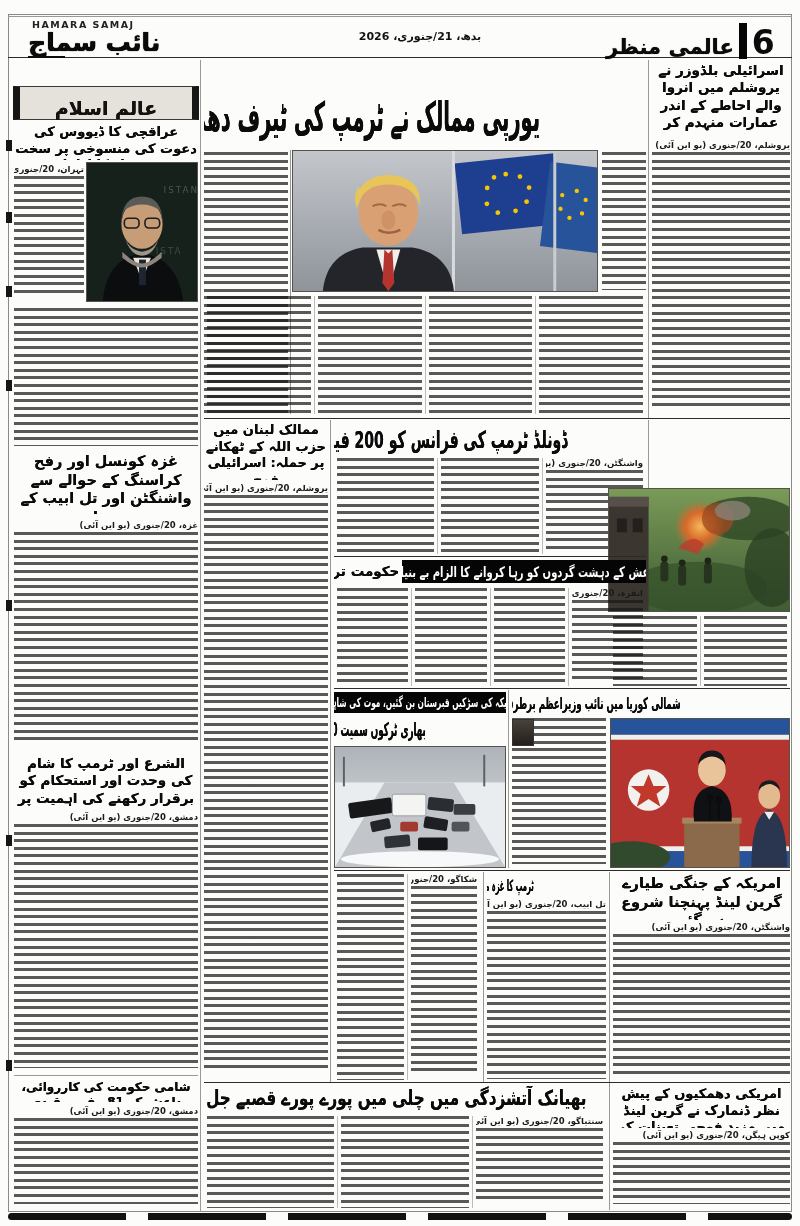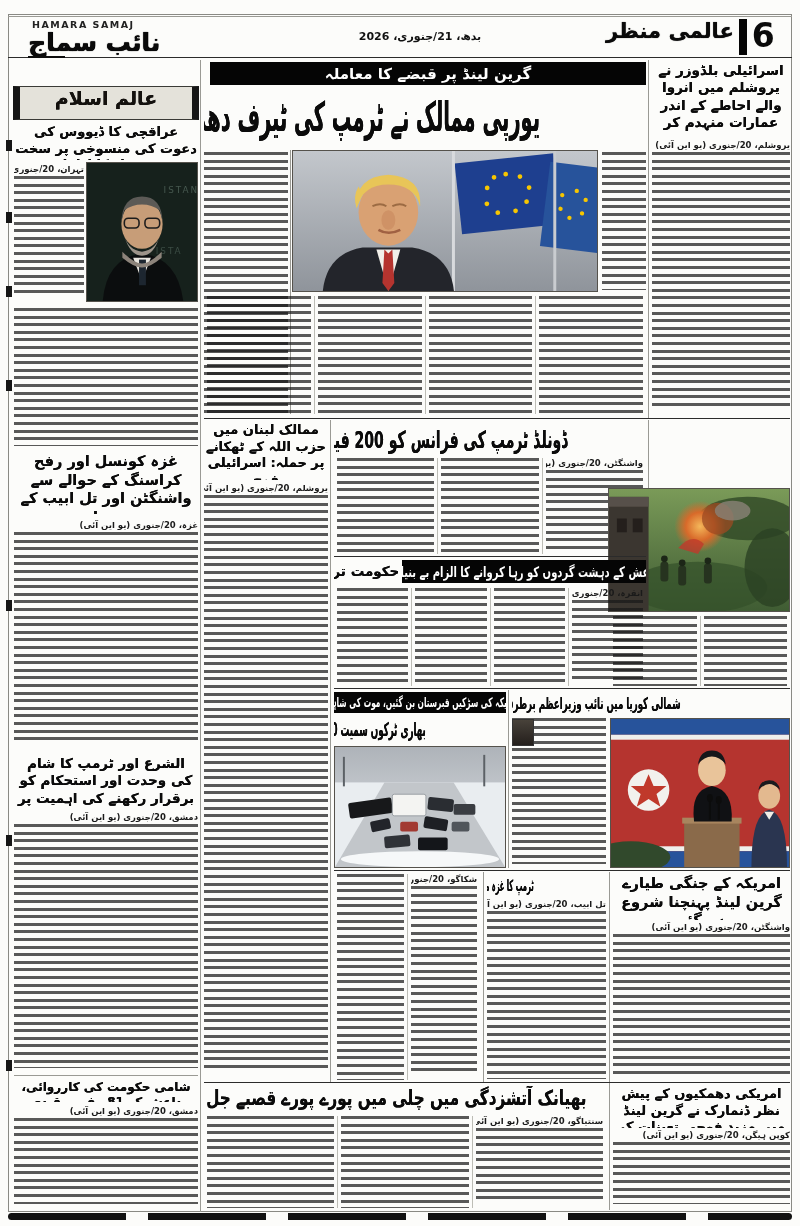--- a/index.html
+++ b/index.html
@@ -14,30 +14,30 @@
 .rule-v{position:absolute;background:#9a9a94;width:1px}
 .hl{font-weight:700;direction:rtl;text-align:center;line-height:1.28;color:#0b0b0b;overflow:hidden;text-shadow:0 0 .4px #000}
 .fit{display:inline-block;white-space:nowrap;transform-origin:50% 50%}
 .bar{background:#050505;color:#fff;display:flex;align-items:center;justify-content:center;overflow:hidden}
 .dl{direction:rtl;font-size:8.5px;font-weight:700;line-height:1.2;margin-bottom:2px;color:#1a1a1a;white-space:nowrap;overflow:hidden}
 .sim{background:repeating-linear-gradient(to bottom,rgba(25,25,25,.72) 0 3px,transparent 3px 7.6px)}
 .cols{display:flex;direction:rtl;height:100%}
 .cols>div{flex:1;border-left:1px solid #bdbdb6;padding:0 3px;overflow:hidden}
 .cols>div:last-child{border-left:none}
 .tick{position:absolute;left:6px;width:6px;height:11px;background:#161616}
-.banner{background:#e4e2da;border:1px solid #3a3a36;border-left:7px solid #161616;border-right:7px solid #161616;display:flex;align-items:flex-start;justify-content:center}
+.banner{background:#e4e2da;border:1px solid #3a3a36;border-left:7px solid #161616;border-right:7px solid #161616;display:flex;align-items:flex-end;justify-content:center}
 .banner span{font-weight:700;font-size:19px;letter-spacing:2px;color:#14110e;text-shadow:0 0 .6px #000}
 .photo{border:1px solid #55524c;overflow:hidden}
 .photo svg{display:block;width:100%;height:100%}
 .masthead{display:flex;flex-direction:column;align-items:flex-start}
 .mh-en{display:flex;align-items:center;gap:4px;font-size:9.5px;font-weight:700;letter-spacing:1.5px;color:#222}
 .mh-en::before,.mh-en::after{content:"";flex:1;height:3px;border-top:1px solid #333;border-bottom:1px solid #333}
 .mh-ur{font-size:25px;font-weight:700;text-align:center;direction:rtl;line-height:1.05;color:#0a0a0a;text-shadow:0 0 1px #000,.5px 0 0 #000}
 .mh-hi{background:#0d0d0d;color:#f5f5f2;font-size:6.5px;text-align:center;line-height:9px;height:9px;letter-spacing:1px;overflow:hidden}
-.secbox{display:flex;align-items:flex-start}
+.secbox{display:flex;align-items:flex-end}
 .sec-name{font-size:21px;font-weight:700;direction:rtl;color:#0a0a0a;text-shadow:0 0 .8px #000;white-space:nowrap}
 .sec-bar{width:8px;height:36px;background:#050505;margin:0 5px}
 .sec-num{font-size:33px;font-weight:700;color:#0a0a0a;line-height:1}
 .thumb{width:22px;height:27px;background:linear-gradient(#48423a,#241f1c);border:1px solid #333;float:left;margin:1px 3px 2px 0}
 .bottom-orn{position:absolute;left:8px;top:1213px;width:784px;height:7px;border-radius:4px;
  background:repeating-linear-gradient(to right,#121212 0 118px,transparent 118px 140px)}
 </style>
 </head>
 <body>
 
@@ -118,23 +118,20 @@
     <div class="sim" style="height:86px"></div>
   </div>
 
   <div class="rule-v" style="left:648px;top:60px;height:358px"></div>
   <div class="abs" style="left:652px;top:62px;width:138px;height:354px">
     <div class="hl" style="font-size:13.5px;height:74px">اسرائیلی بلڈوزر نے یروشلم میں انروا والے احاطے کے اندر عمارات منہدم کر دیں</div>
     <div class="dl" style="margin-top:4px">یروشلم، 20/جنوری (یو این آئی)</div>
     <div class="sim" style="height:258px"></div>
   </div>
 
-  <div class="abs bar" style="left:210px;top:62px;width:436px;height:23px">
-    <span class="rtl" style="font-size:15px;font-weight:700">گرین لینڈ پر قبضے کا معاملہ</span>
-  </div>
   <div class="abs hl" style="left:204px;top:88px;width:444px;height:58px;line-height:58px">
     <span class="fit" style="font-size:27px;transform:scale(.72,1.5)">یورپی ممالک نے ٹرمپ کی ٹیرف دھمکیوں کو مسترد کر دیا</span>
   </div>
 
   <div class="abs sim" style="left:204px;top:152px;width:84px;height:262px"></div>
   <div class="rule-v" style="left:290px;top:150px;height:264px"></div>
 
   <div class="abs photo" style="left:292px;top:150px;width:306px;height:142px">
     <svg viewBox="0 0 306 142" preserveAspectRatio="none">
       <defs>

